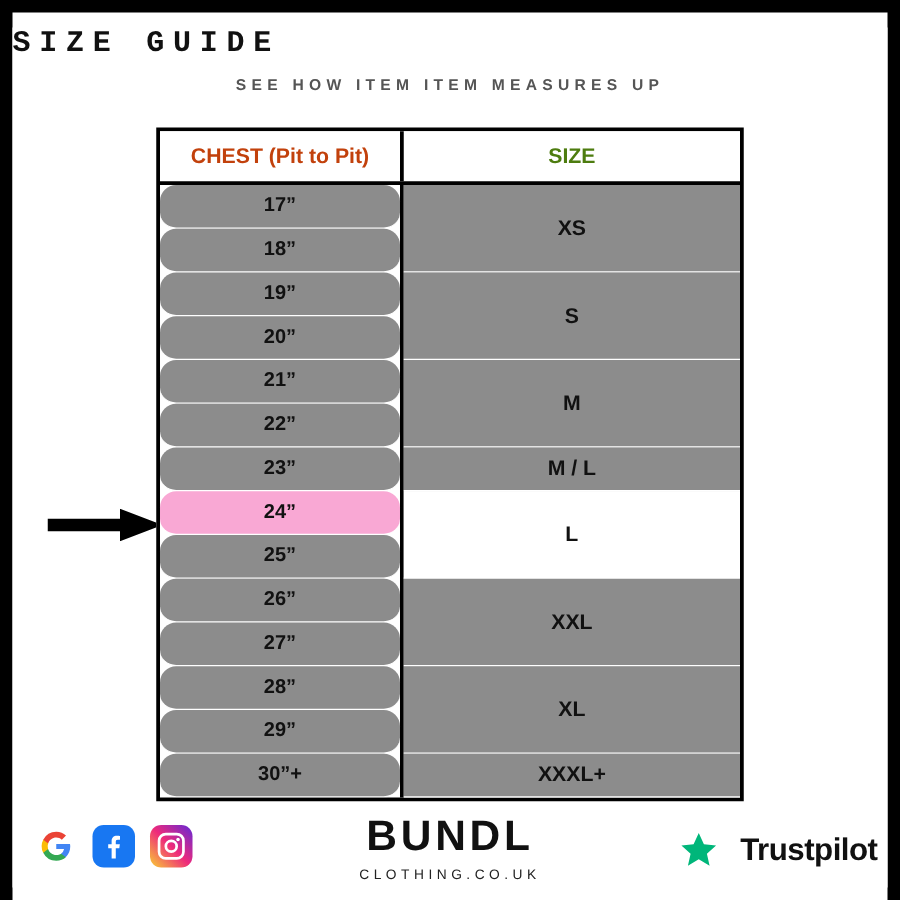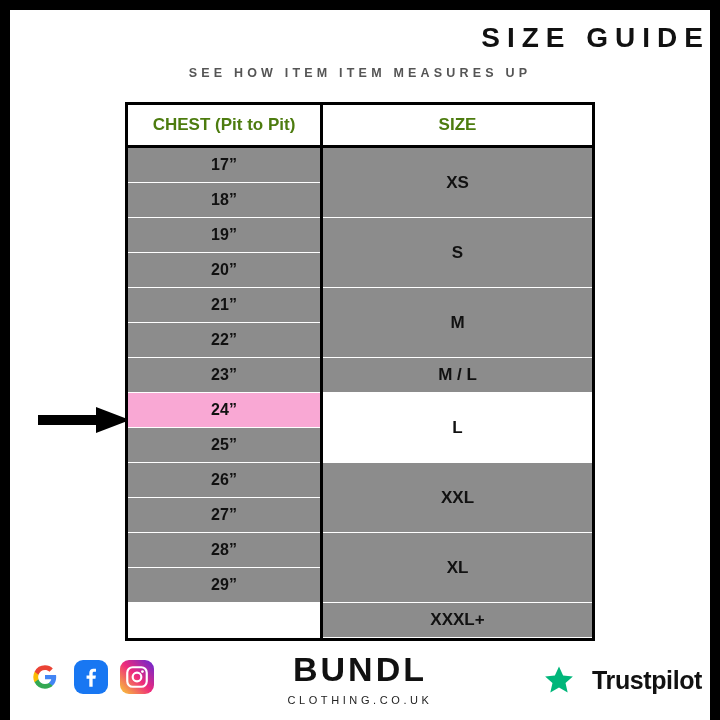--- a/index.html
+++ b/index.html
@@ -23,27 +23,27 @@
   }
   .inner {
     position: relative;
     width: 700px;
     height: 700px;
     background: #ffffff;
   }
 
   
   .title {
-    text-align: right;
-    font-size: 28px;
+    text-align: left;
+    font-size: 24px;
     font-weight: bold;
     letter-spacing: 7px;
     color: #111111;
     margin-top: 12px;
-    font-family: Liberation Sans, sans-serif;
+    font-family: Liberation Mono, monospace;
   }
   .subtitle {
     text-align: center;
     font-size: 12.5px;
     font-weight: bold;
     letter-spacing: 4.2px;
     color: #555555;
     margin-top: 12px;
   }
 
@@ -62,21 +62,21 @@
     width: 100%;
   }
   .cell-chest {
     width: 195px;
     box-sizing: border-box;
     border-right: 3px solid #000000;
     display: flex;
     align-items: center;
     justify-content: center;
     font-weight: bold;
-    color: #4d7c0f;
+    color: #c2410c;
   }
   .cell-size {
     flex: 1;
     box-sizing: border-box;
     display: flex;
     align-items: center;
     justify-content: center;
     font-weight: bold;
     color: #4d7c0f;
   }
@@ -105,20 +105,21 @@
   .chest-cell {
     height: 35px;
     box-sizing: border-box;
     display: flex;
     align-items: center;
     justify-content: center;
     font-size: 16px;
     font-weight: bold;
     color: #111111;
     border-bottom: 1px solid #ffffff;
+    border-radius: 13px;
   }
   .chest-cell.grey { background: #8c8c8c; }
   .chest-cell.white { background: #f9a8d4; }
   .size-cell {
     box-sizing: border-box;
     display: flex;
     align-items: center;
     justify-content: center;
     font-size: 17px;
     font-weight: bold;
@@ -233,20 +234,21 @@
 
           <div class="chest-cell white">24”</div>
           <div class="chest-cell grey">25”</div>
 
           <div class="chest-cell grey">26”</div>
           <div class="chest-cell grey">27”</div>
 
           <div class="chest-cell grey">28”</div>
           <div class="chest-cell grey">29”</div>
 
+          <div class="chest-cell grey">30”+</div>
         </div>
 
         <div class="col-size">
           <div class="size-cell grey" style="height:70px">XS</div>
           <div class="size-cell grey" style="height:70px">S</div>
           <div class="size-cell grey" style="height:70px">M</div>
           <div class="size-cell grey" style="height:35px">M / L</div>
           <div class="size-cell white" style="height:70px">L</div>
           <div class="size-cell grey" style="height:70px">XXL</div>
           <div class="size-cell grey" style="height:70px">XL</div>

